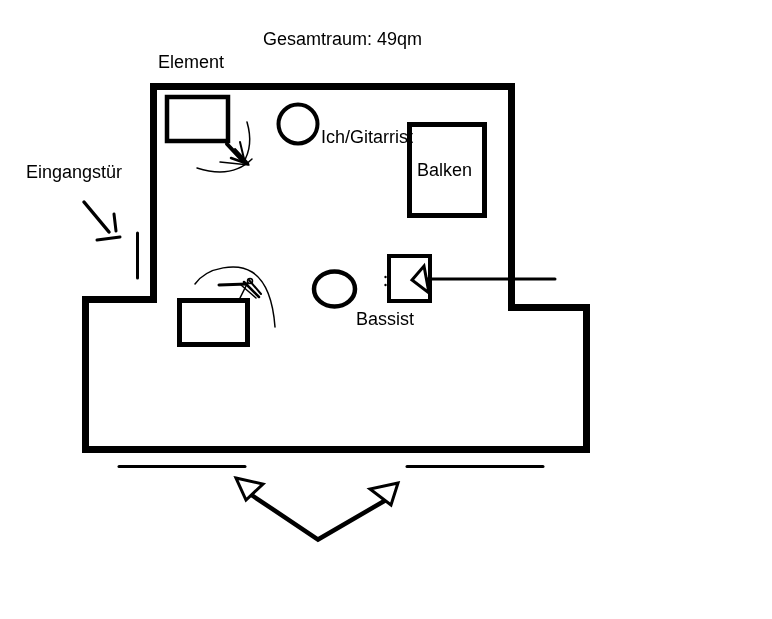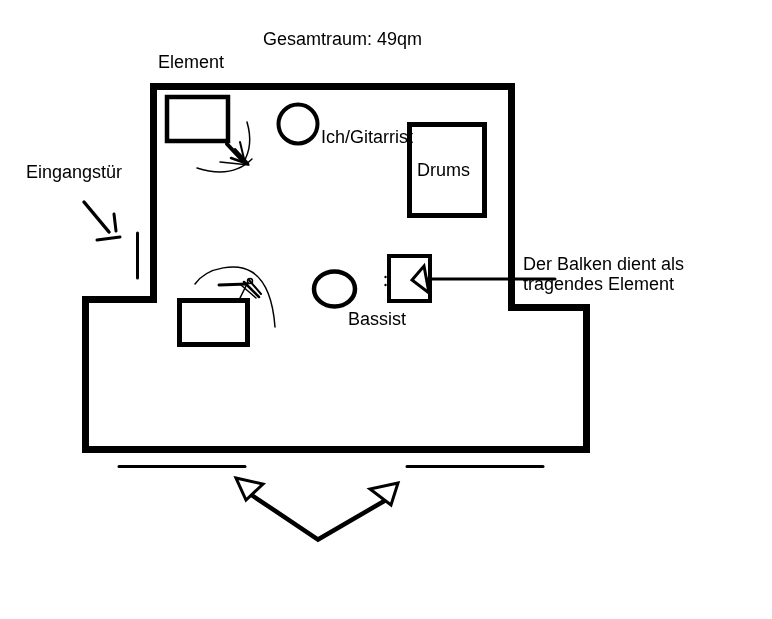--- a/index.html
+++ b/index.html
@@ -80,26 +80,22 @@
     <polygon points="236,478 263,484 246,500" fill="#ffffff" stroke-width="3" stroke-linejoin="miter"></polygon>
     <polygon points="398,483 370,489 391,505" fill="#ffffff" stroke-width="3" stroke-linejoin="miter"></polygon>
   </svg>
 
   <div class="lbl" style="left:263px;top:30px;">Gesamtraum: 49qm</div>
 
   <div class="lbl" style="left:158px;top:53px;">Element</div>
 
   <div class="lbl" style="left:321px;top:96px;margin-top:32px;">Ich/Gitarrist</div>
 
-  <div class="lbl" style="left:417px;top:161px;">Drums</div>
+  <div class="lbl" style="left:417px;top:161px;">Balken</div>
 
   <div class="lbl" style="left:26px;top:163px;">Eingangstür</div>
 
-  <div class="lbl" style="left:348px;top:310px;">Bassist</div>
+  <div class="lbl" style="left:356px;top:310px;">Bassist</div>
 
 
-  <div style="position:absolute;left:523px;top:254px;">
-    <div class="note-line">Der Balken dient als</div>
-    <div class="note-line">tragendes Element</div>
-  </div>
 
 
 </div>
 
 </body></html>

